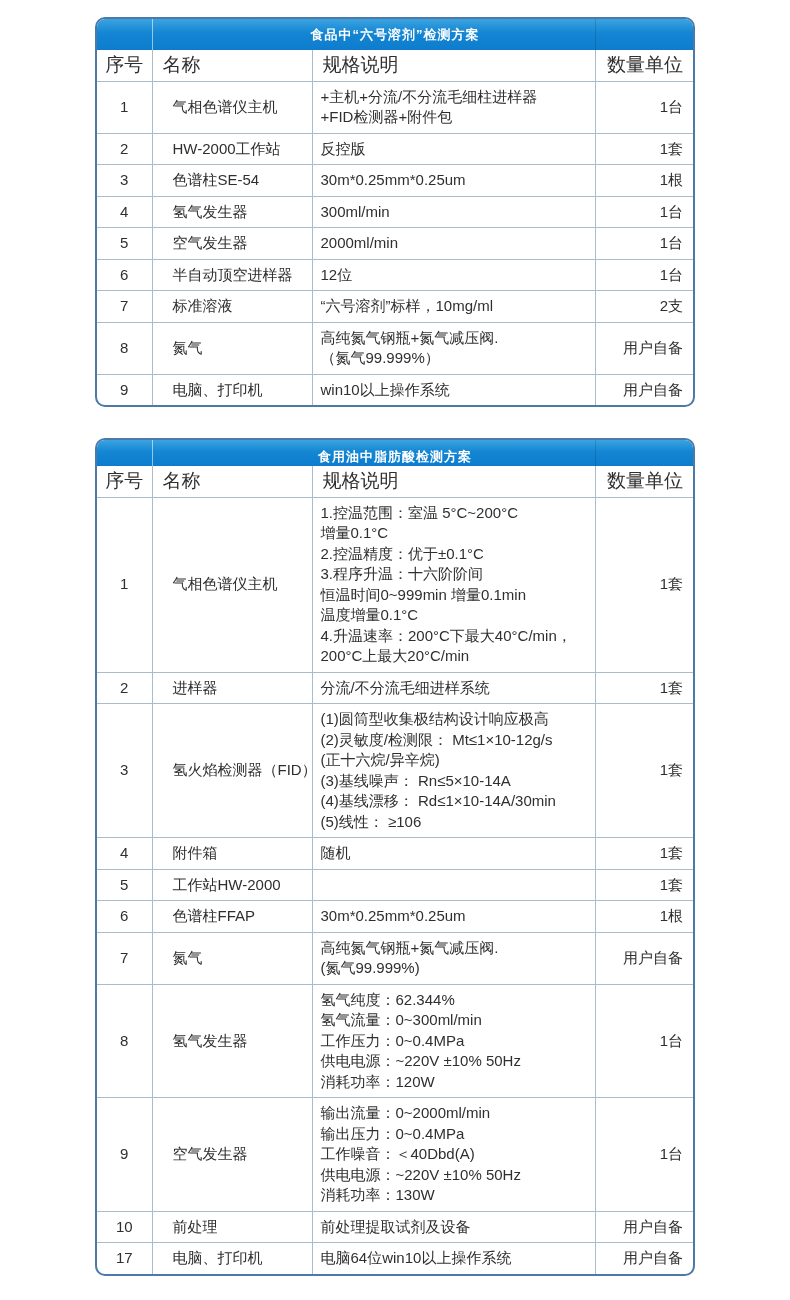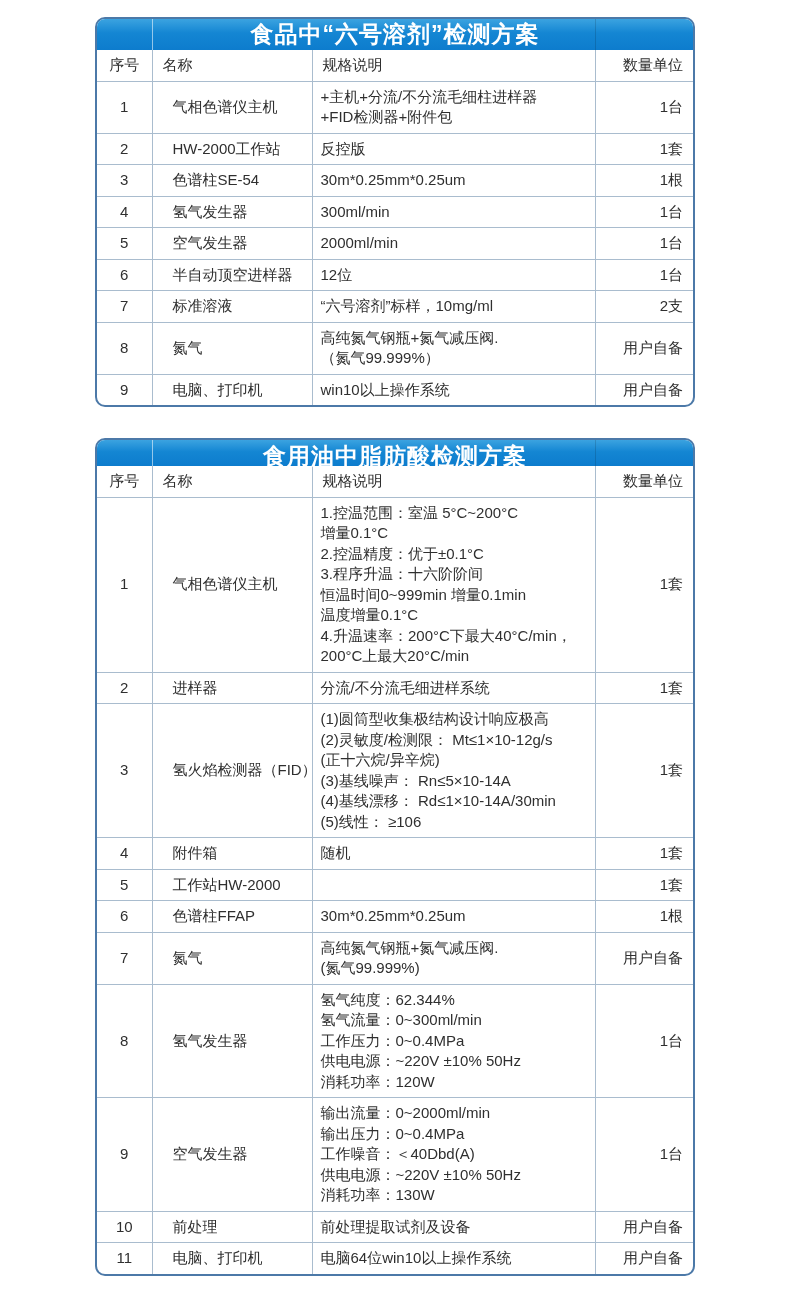--- a/index.html
+++ b/index.html
@@ -13,21 +13,21 @@
     position:absolute;left:95px;width:600px;
     border:2px solid #4c79a8;border-radius:10px;overflow:hidden;
     background:#fff;box-sizing:border-box;
   }
   .card1{top:17px;}
   .card2{top:438px;}
   .title-bar{
     position:relative;
     background:linear-gradient(180deg,#3ba3e0 0%,#1486d3 45%,#0d7ccd 100%);
     color:#ffffff;font-weight:bold;text-align:center;
-    font-size:23px;letter-spacing:1px;
+    font-size:13px;letter-spacing:1px;
   }
   .card1 .title-bar{height:31px;line-height:31px;}
   .card2 .title-bar{height:26px;line-height:33px;}
   .title-divider{position:absolute;top:0;bottom:0;width:1px;}
   .title-divider.d1{left:55px;background:rgba(255,255,255,0.55);}
   .title-divider.d2{left:498px;background:rgba(0,0,0,0.14);}
   table.spec{
     width:100%;border-collapse:collapse;table-layout:fixed;
     font-size:15px;line-height:20.5px;
   }
@@ -35,21 +35,21 @@
   col.c-name{width:160px;}
   col.c-spec{width:283px;}
   th,td{
     border:1px solid #a9bcce;
     vertical-align:middle;
     padding:5px 10px;
     font-weight:normal;
     text-align:left;
     overflow:hidden;
   }
-  th{height:19px;font-size:15px;color:#2f2f2f;padding-bottom:5px;}
+  th{height:19px;font-size:19px;color:#2f2f2f;padding-bottom:5px;}
   td{height:20.5px;}
   th:first-child,td:first-child{border-left:none;text-align:center;padding-left:2px;padding-right:2px;}
   th:last-child,td:last-child{border-right:none;text-align:right;}
   thead th{border-top:none;}
   tr:last-child td{border-bottom:none;}
   td.cell-name{padding-left:20px;padding-right:4px;white-space:nowrap;}
   td.cell-spec{padding-left:8px;}
   .spec-line{white-space:nowrap;}
 </style>
 </head>
@@ -272,21 +272,21 @@
         </tr>
         <tr>
           <td class="cell-no">10</td>
           <td class="cell-name">前处理</td>
           <td class="cell-spec">
             <div class="spec-line">前处理提取试剂及设备</div>
           </td>
           <td class="cell-qty">用户自备</td>
         </tr>
         <tr>
-          <td class="cell-no">11</td>
+          <td class="cell-no">17</td>
           <td class="cell-name">电脑、打印机</td>
           <td class="cell-spec">
             <div class="spec-line">电脑64位win10以上操作系统</div>
           </td>
           <td class="cell-qty">用户自备</td>
         </tr>
       </tbody>
   </table>
 </div>
 

